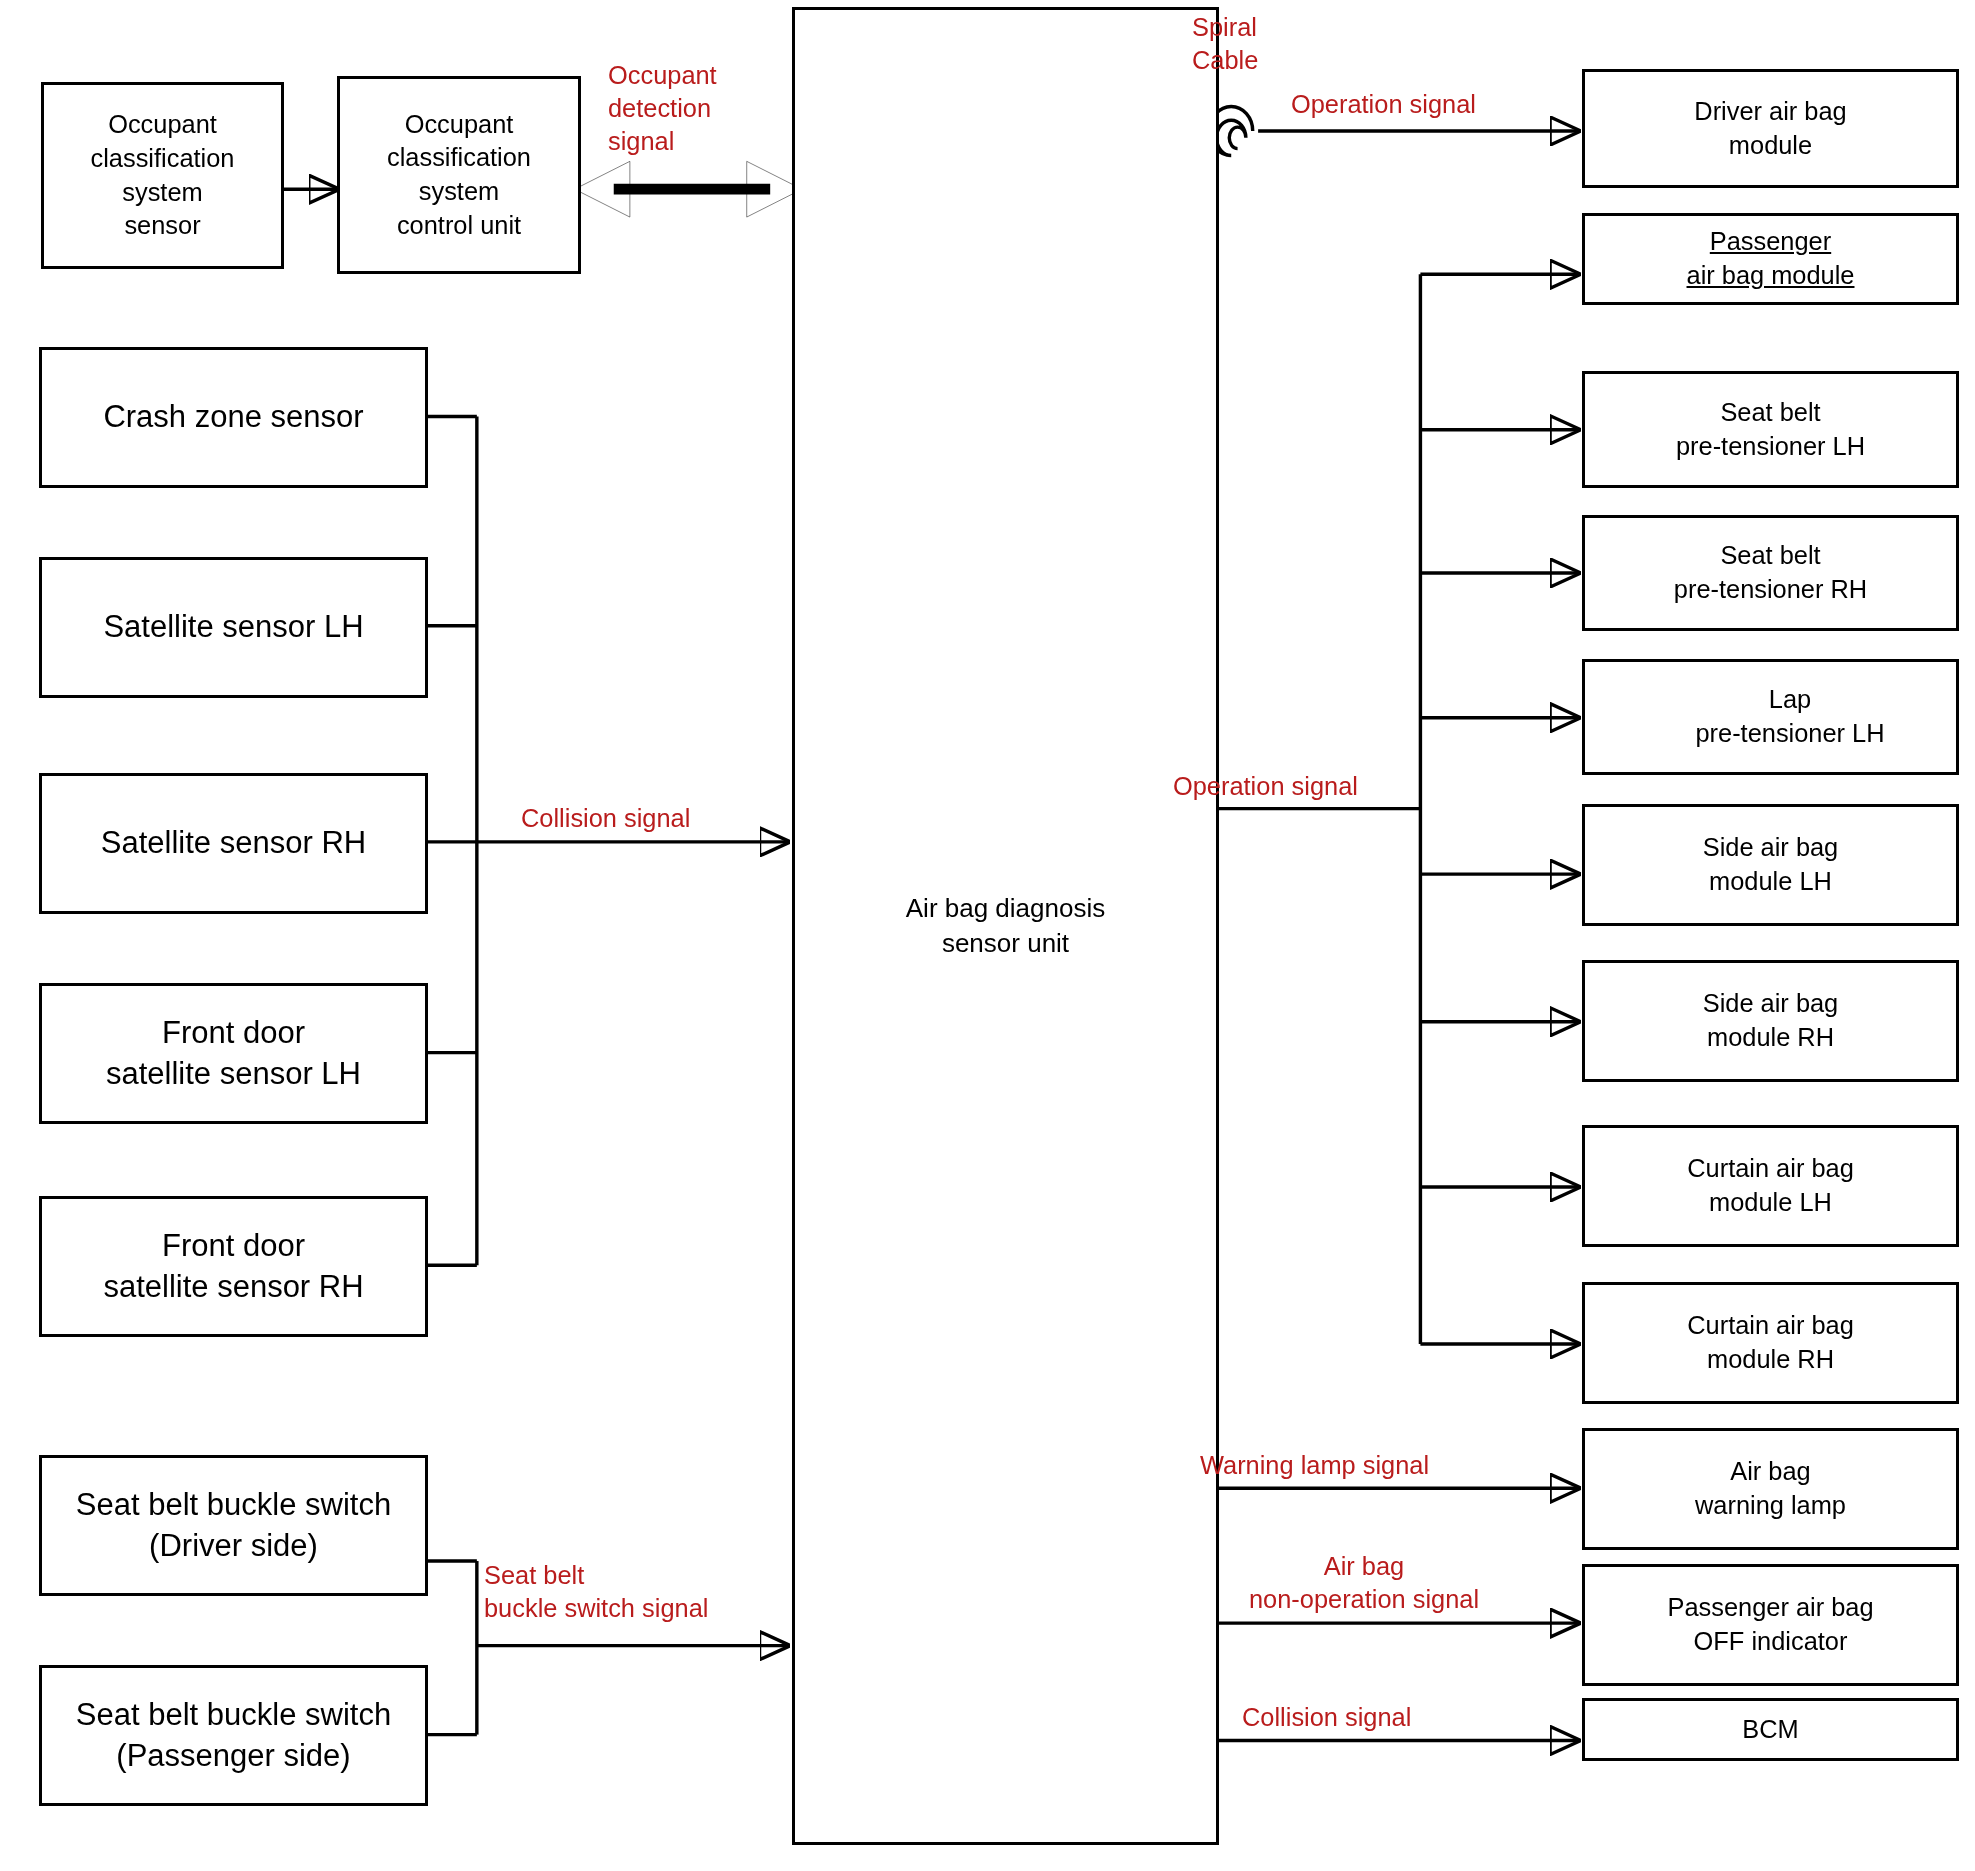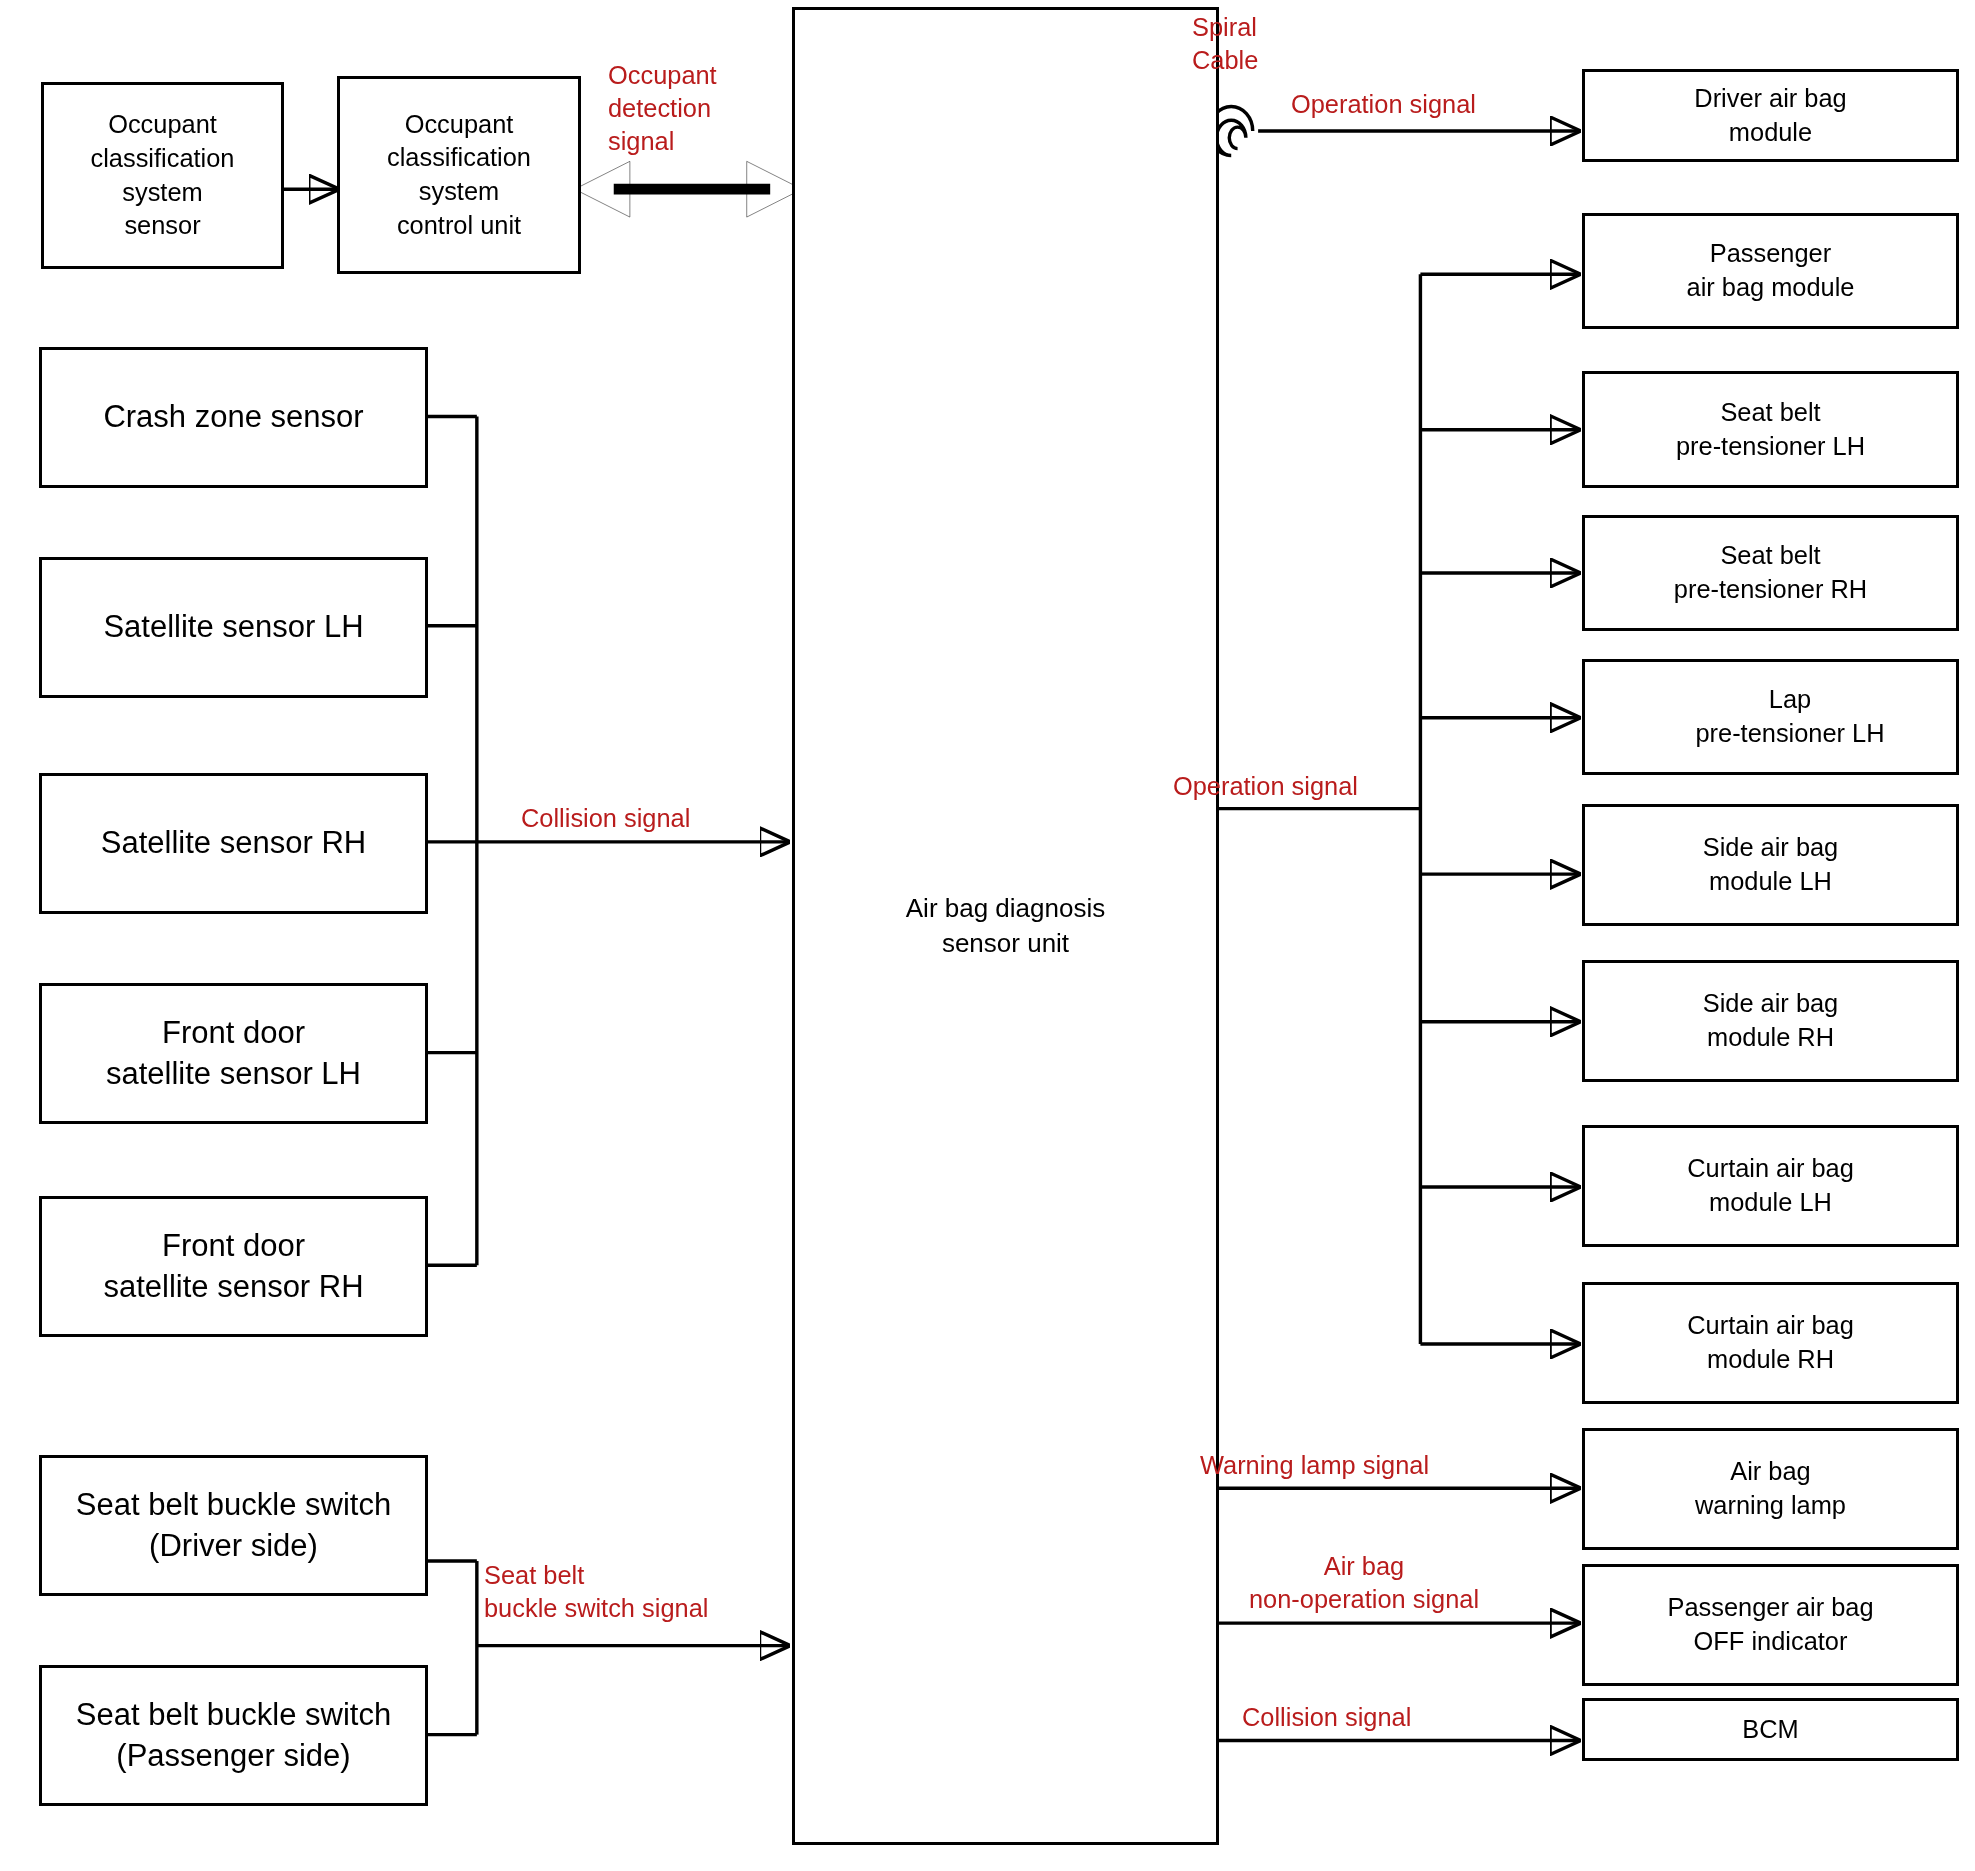--- a/index.html
+++ b/index.html
@@ -152,26 +152,26 @@
 
   <div class="lbl lft" style="left:1173px;top:770px;width:244px;">Operation signal</div>
 
   <div class="lbl lft" style="left:1200px;top:1449px;width:323px;">Warning lamp signal</div>
 
   <div class="lbl ctr" style="left:1183px;top:1550px;width:362px;">Air bag
 non-operation signal</div>
 
   <div class="lbl lft" style="left:1242px;top:1701px;width:254px;">Collision signal</div>
 
-  <div class="box rbox" style="left:1582px;top:69px;width:377px;height:93px;">
+  <div class="box rbox" style="left:1582px;top:69px;width:377px;height:119px;">
     <span class="txt">Driver air bag
 module</span>
   </div>
 
-  <div class="box rbox" style="left:1582px;top:213px;width:377px;height:116px;">
+  <div class="box rbox" style="left:1582px;top:213px;width:377px;height:92px;text-decoration:underline;">
     <span class="txt">Passenger
 air bag module</span>
   </div>
 
   <div class="box rbox" style="left:1582px;top:371px;width:377px;height:117px;">
     <span class="txt">Seat belt
 pre-tensioner LH</span>
   </div>
 
   <div class="box rbox" style="left:1582px;top:515px;width:377px;height:116px;">

